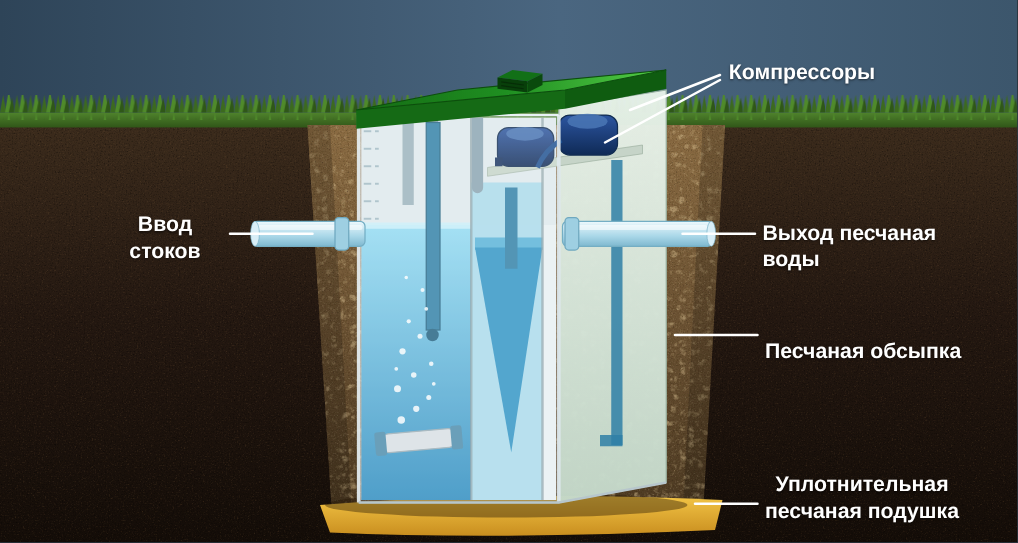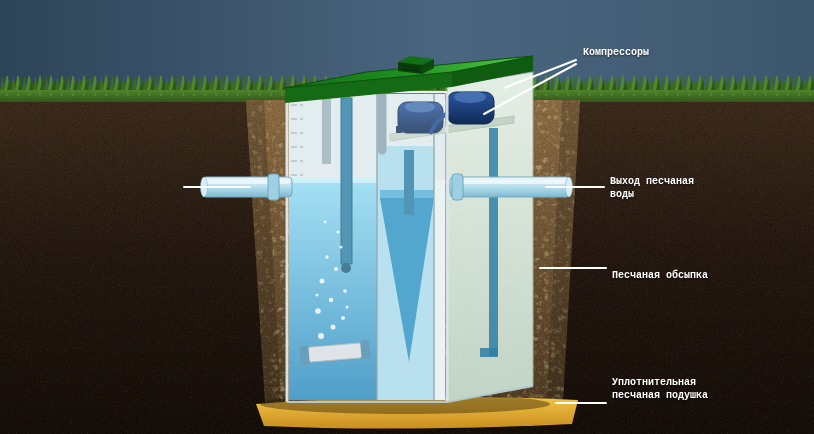--- a/index.html
+++ b/index.html
@@ -3,31 +3,30 @@
 <meta charset="utf-8">
 <style>
   html,body{margin:0;padding:0;background:#222;}
   .stage{
     position:relative;width:814px;height:434px;overflow:hidden;
     font-family:"Liberation Sans",sans-serif;background:#34495c;
   }
   .stage svg{position:absolute;left:0;top:0;display:block;}
   .label{
     position:absolute;
-    font-weight:bold;font-size:10px;line-height:1.25;
+    font-weight:bold;font-size:17px;line-height:1.25;
     color:var(--c-label_text,#ffffff);
     white-space:pre-line;
     text-shadow:0 1px 2px rgba(0,0,0,.55);
-    font-family:Liberation Mono, monospace;
   }
   .label-compressors{left:583px;top:47px;}
   .label-inlet{left:84px;top:169px;width:96px;text-align:center;}
   .label-outlet{left:610px;top:176px;}
   .label-backfill{left:612px;top:259px;margin-top:11px;}
-  .label-cushion{left:612px;top:377px;}
+  .label-cushion{left:612px;top:377px;text-align:center;}
   .leader{stroke:var(--c-label_text,#ffffff);stroke-width:2;stroke-linecap:round;}
 </style>
 </head>
 <body>
 
 <div class="stage">
 
 <svg width="814" height="434" viewBox="0 0 814 434" xmlns="http://www.w3.org/2000/svg">
   <defs>
     <linearGradient id="gSky" x1="0" y1="0" x2="1" y2="0">
@@ -244,18 +243,20 @@
     <line class="leader" x1="576" y1="60" x2="504" y2="88"></line>
     <line class="leader" x1="576" y1="64" x2="484" y2="114"></line>
     <line class="leader" x1="184" y1="187" x2="250" y2="187"></line>
     <line class="leader" x1="546" y1="187" x2="604" y2="187"></line>
     <line class="leader" x1="540" y1="268" x2="606" y2="268"></line>
     <line class="leader" x1="556" y1="403" x2="606" y2="403"></line>
   </g>
 </svg>
 
   <div class="label label-compressors">Компрессоры</div>
+  <div class="label label-inlet">Ввод
+стоков</div>
   <div class="label label-outlet">Выход песчаная
 воды</div>
   <div class="label label-backfill">Песчаная обсыпка</div>
   <div class="label label-cushion">Уплотнительная
 песчаная подушка</div>
 </div>
 
 </body></html>

